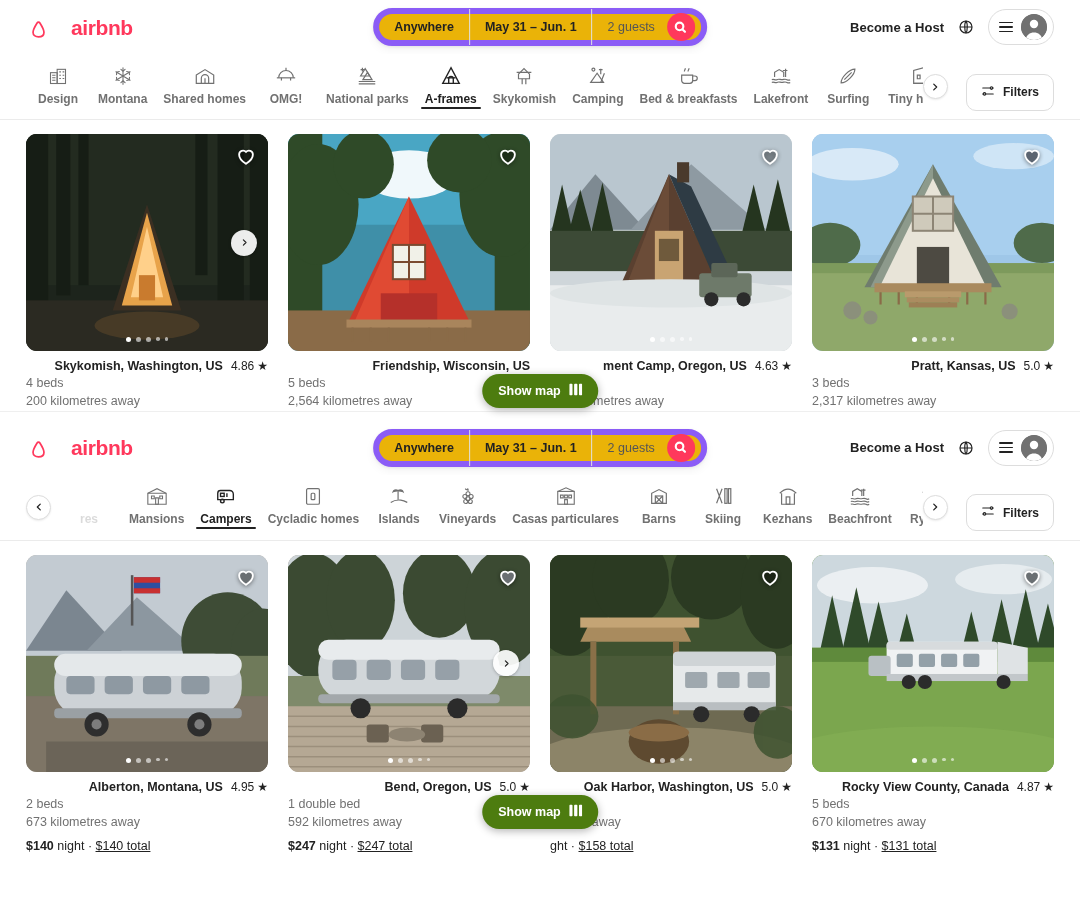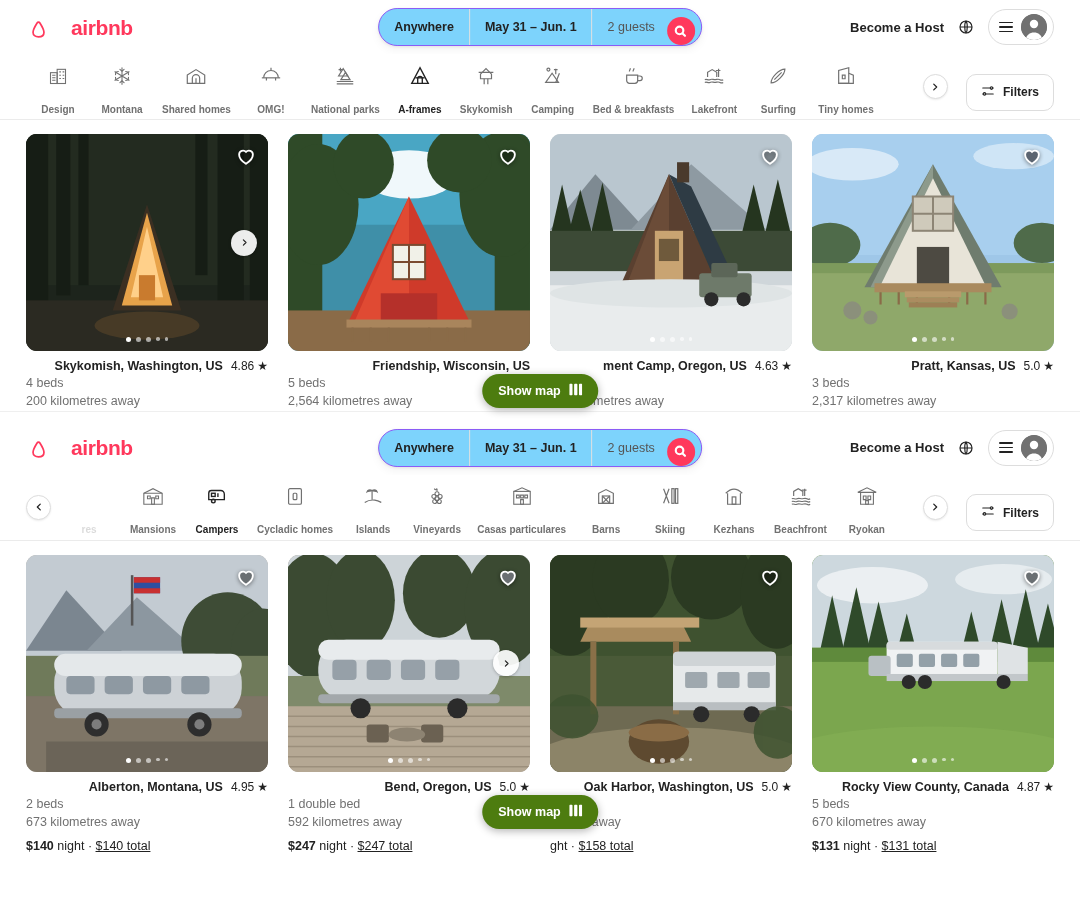--- a/index.html
+++ b/index.html
@@ -24,23 +24,23 @@
   .logo svg { display: block; }
   .logo-word {
     color: #FF385C; font-size: 21px; font-weight: 700;
     letter-spacing: -0.4px; line-height: 1;
   }
 
   .searchbar {
     position: absolute; left: 50%; transform: translateX(-50%);
     top: 8px;
     height: 38px;
-    display: flex; align-items: flex-end;
-    background: #7dd3fc;
-    border: 1px solid #8b5cf6;
+    display: flex; align-items: center;
+    background: #eab308;
+    border: 6px solid #8b5cf6;
     border-radius: 24px;
     box-shadow: 0 1px 3px rgba(0,0,0,0.08), 0 4px 10px rgba(0,0,0,0.05);
     padding: 0 6px 0 0;
   }
   .sb-seg {
     font-size: 12.5px; font-weight: 600; color: #222;
     padding: 0 15px; line-height: 36px; white-space: nowrap;
   }
   .sb-seg.mid { border-left: 1px solid #e0e0e0; border-right: 1px solid #e0e0e0; }
   .sb-seg.guests { color: #555; font-weight: 500; padding-right: 12px;}
@@ -82,21 +82,21 @@
     gap: 0; overflow: hidden; height: 56px;
     position: relative;
   }
   .cat {
     display: flex; flex-direction: column; align-items: center; justify-content: flex-start;
     gap: 6px; min-width: 64px; padding: 6px 8px 0 8px;
     color: #717171; flex: 0 0 auto; position: relative;
   }
   .cat .cat-ico { height: 22px; display:flex; align-items:center; justify-content:center; }
   .cat .cat-ico svg { display:block; }
-  .cat-label { font-size: 10px; font-weight: 600; white-space: nowrap; line-height: 1; margin-top: 12px; }
+  .cat-label { font-size: 12px; font-weight: 600; white-space: nowrap; line-height: 1; }
   .cat.active { color: #222222; }
   .cat.active .cat-label { font-weight: 700; }
   .cat.active::after {
     content: ""; position: absolute; bottom: -4px; left: 4px; right: 4px;
     height: 2px; background: #222222; border-radius: 2px;
   }
   .cat.faded { opacity: 0.25; }
 
   .arrow-btn {
     width: 25px; height: 25px; border-radius: 50%;

